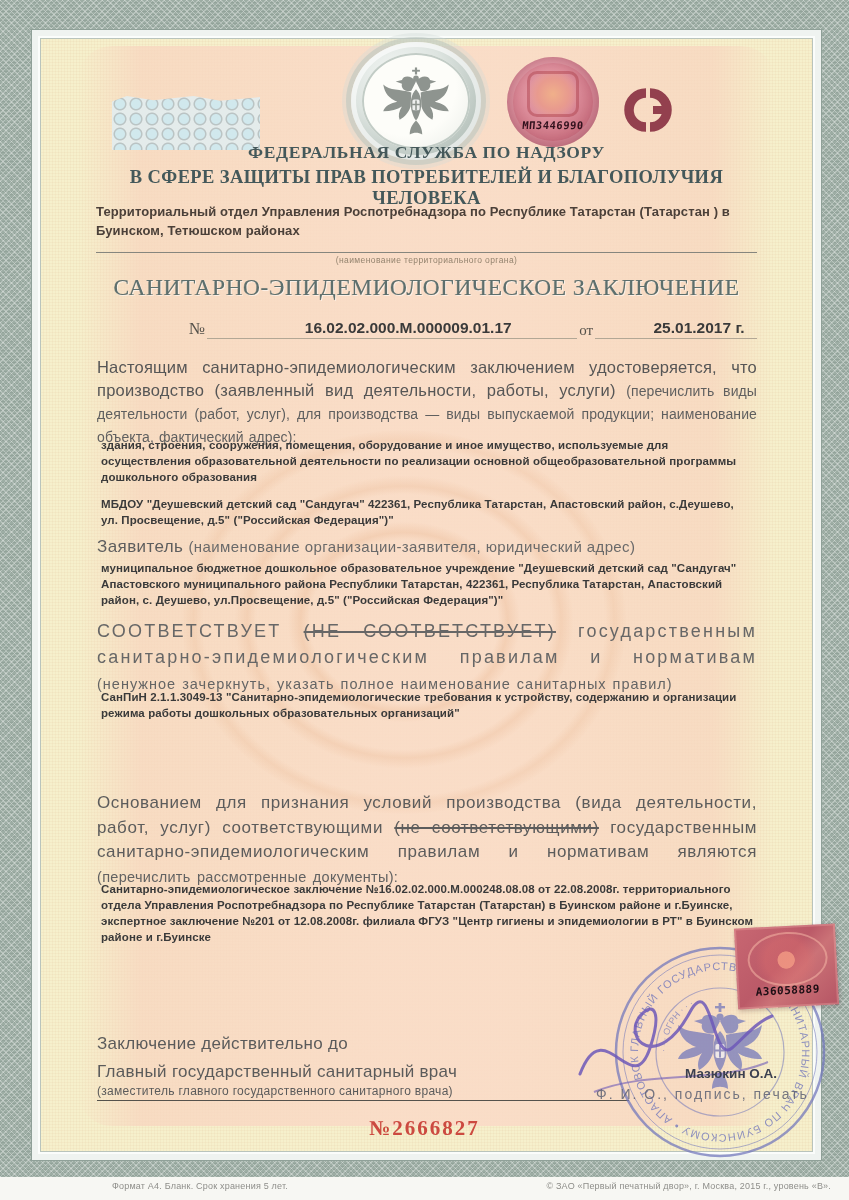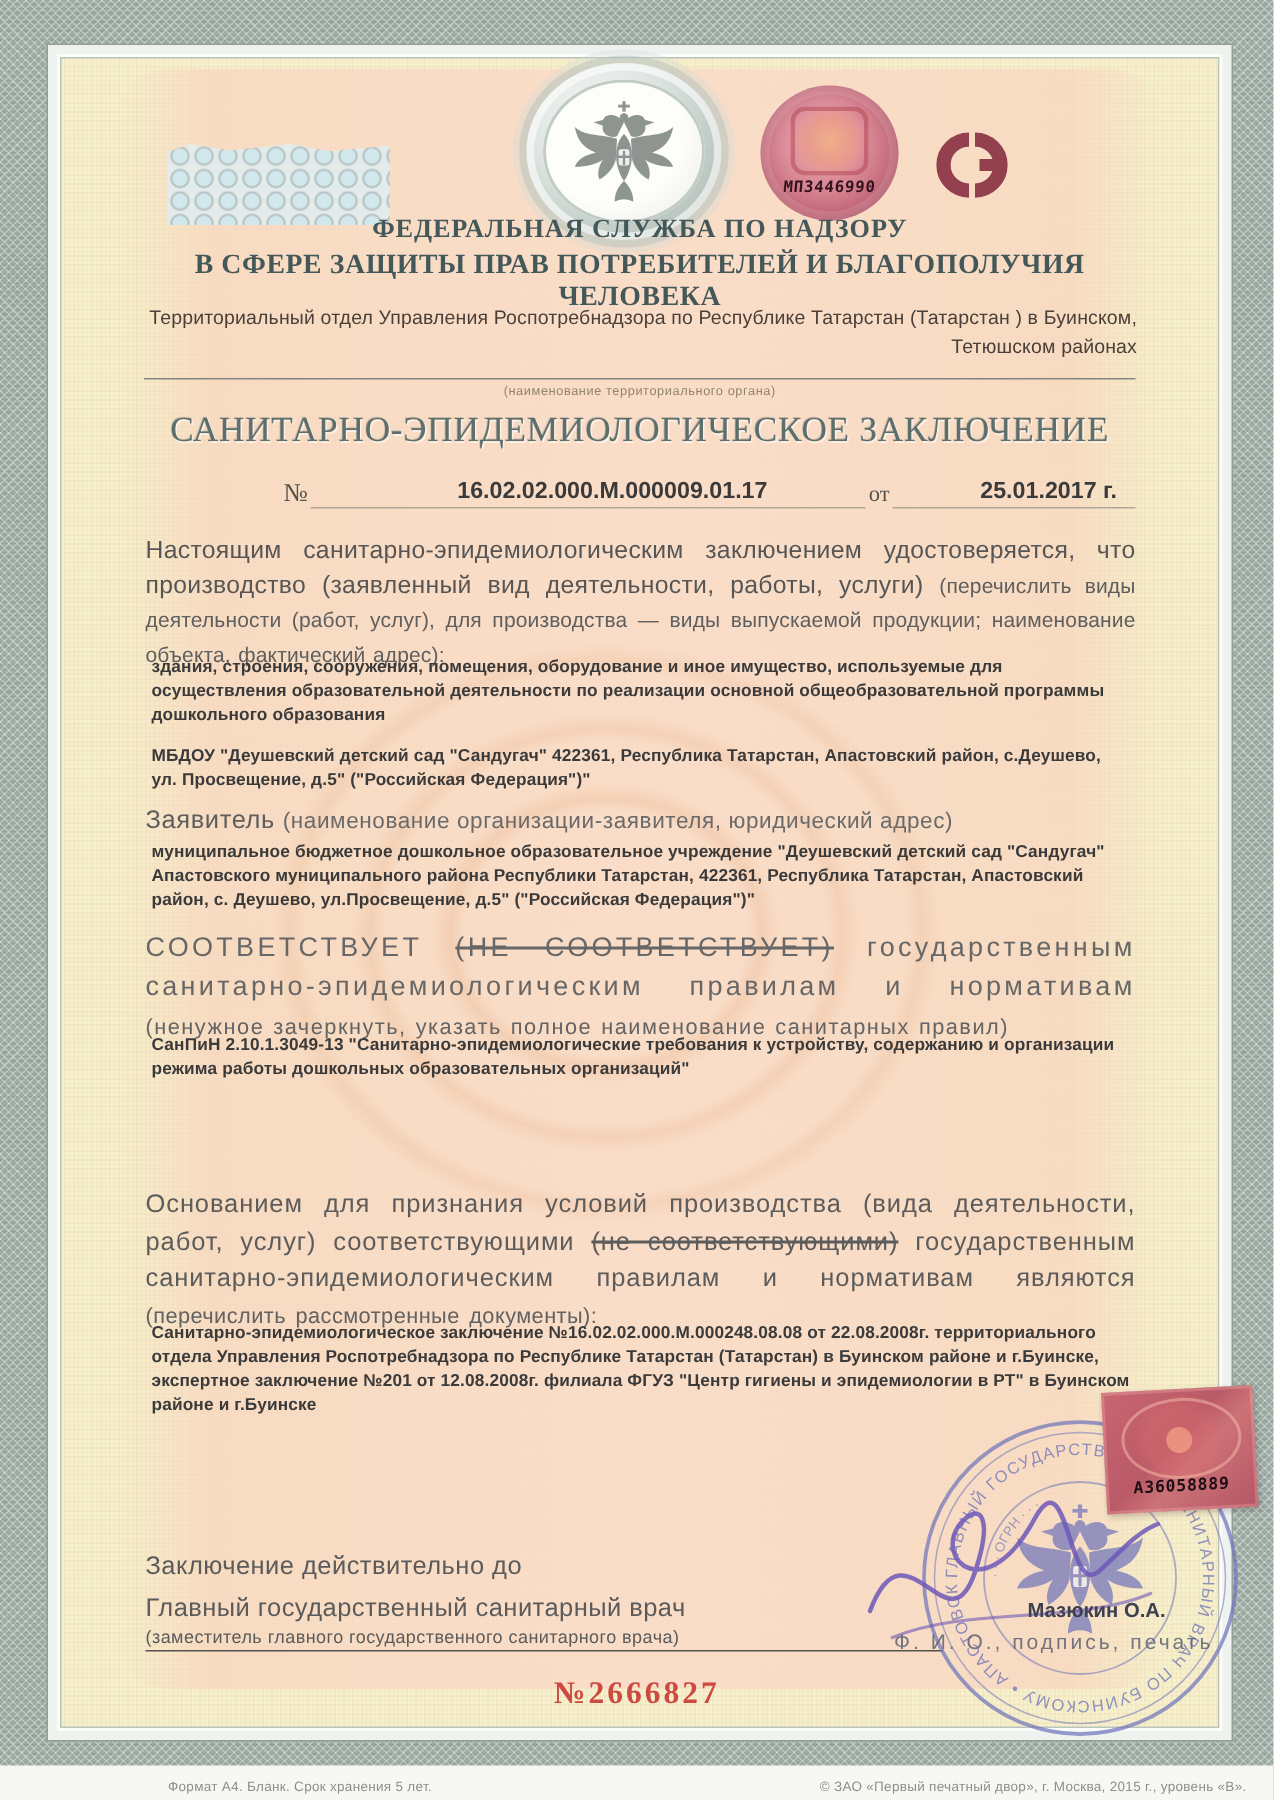--- a/index.html
+++ b/index.html
@@ -69,22 +69,22 @@
       radial-gradient(circle at 8px 8px, rgba(148,160,164,.55) 6px, rgba(148,160,164,0) 7px);
     background-size:16px 15px;
     clip-path:polygon(0 10%,10% 0,28% 8%,55% 0,73% 9%,100% 2%,100% 100%,0 100%);
     opacity:.95;
   }
   
   .h-line{position:absolute;left:40px;width:693px;text-align:center;color:#44585a;
     font-family:"Liberation Serif",serif;font-weight:bold;}
   .h1{top:104px;font-size:17.5px;letter-spacing:.6px;}
   .h2{top:129px;font-size:18.5px;letter-spacing:.4px;}
-  .terr{position:absolute;left:56px;top:165px;width:662px;text-align:right;
-    font-size:13px;font-weight:normal;color:#4b4039;line-height:1.45;letter-spacing:.1px;}
+  .terr{position:absolute;left:56px;top:165px;width:662px;text-align:left;
+    font-size:13px;font-weight:bold;color:#4b4039;line-height:1.45;letter-spacing:.1px;}
   .rule{position:absolute;left:56px;top:214px;width:661px;height:1px;background:#86867e;}
   .rule-cap{position:absolute;left:56px;top:217px;width:661px;text-align:center;
     font-size:8.5px;color:#93836e;letter-spacing:.4px;}
   .doc-title{position:absolute;left:30px;top:236px;width:713px;text-align:center;
     font-family:"Liberation Serif",serif;font-weight:normal;font-size:23.5px;color:#5d6f6d;
     letter-spacing:.5px;text-shadow:1px 1px 0 rgba(255,255,255,.55), -0.5px -0.5px 0 rgba(60,80,78,.25);}
   
   .numline{position:absolute;left:57px;top:281px;width:660px;display:flex;align-items:flex-end;
     font-size:15.5px;color:#3d3d3d;padding-left:90px;box-sizing:border-box;}
   .numline .lbl{font-family:"Liberation Serif",serif;font-size:17px;color:#55514a;padding:0 2px;}
@@ -125,21 +125,21 @@
     background:
       radial-gradient(circle at 50% 42%, rgba(240,150,130,.9) 0 12%, rgba(220,110,110,.4) 13% 30%, rgba(200,90,100,0) 45%),
       linear-gradient(135deg, #c86772 0%, #bb5a68 45%, #cb7277 60%, #b55564 100%);
     box-shadow:inset 0 0 0 2px rgba(255,200,190,.25), 1px 2px 4px rgba(60,20,30,.25);
   }
   .holo-square::before{content:"";position:absolute;left:12px;top:6px;width:76px;height:50px;border-radius:50%;
     border:2px solid rgba(250,190,170,.5);}
   .holo-square .holo-num{bottom:10px;font-size:11px;color:#1c0e14;transform:skewX(-3deg);}
   
   .footer-strip{position:absolute;left:0;right:0;bottom:0;height:23px;background:#f7f7f3;z-index:9;
-    display:flex;justify-content:space-between;align-items:center;
+    display:flex;justify-content:space-between;align-items:flex-start;
     padding:4px 18px 0 112px;box-sizing:border-box;
     font-size:9px;color:#8e8e8a;letter-spacing:.2px;}
 </style>
 </head>
 <body>
 
 <svg width="0" height="0" style="position:absolute" aria-hidden="true">
   <symbol id="eagle" viewBox="0 0 100 100">
     <g fill="currentColor">
       <rect x="48.6" y="7" width="2.8" height="9"></rect>
@@ -206,21 +206,21 @@
     <div class="block small-bold" style="top:458px;left:61px;width:644px">МБДОУ "Деушевский детский сад "Сандугач" 422361, Республика Татарстан, Апастовский район, с.Деушево, ул. Просвещение, д.5" ("Российская Федерация")"</div>
 
     <div class="block form-label" style="top:499px">
       <span>Заявитель </span><span class="paren">(наименование организации-заявителя, юридический адрес)</span>
     </div>
     <div class="block small-bold" style="top:522px;left:61px;width:650px">муниципальное бюджетное дошкольное образовательное учреждение "Деушевский детский сад "Сандугач" Апастовского муниципального района Республики Татарстан, 422361, Республика Татарстан, Апастовский район, с. Деушево, ул.Просвещение, д.5" ("Российская Федерация")"</div>
 
     <div class="block conf" style="top:580px">
       <span>СООТВЕТСТВУЕТ </span><span class="struck">(НЕ СООТВЕТСТВУЕТ)</span><span> государственным санитарно-эпидемиологическим правилам и нормативам </span><span class="paren">(ненужное зачеркнуть, указать полное наименование санитарных правил)</span>
     </div>
-    <div class="block small-bold" style="top:651px;left:61px;width:650px">СанПиН 2.10.1.3049-13 "Санитарно-эпидемиологические требования к устройству, содержанию и организации режима работы дошкольных образовательных организаций"</div>
+    <div class="block small-bold" style="top:651px;left:61px;width:650px">СанПиН 2.1.1.3049-13 "Санитарно-эпидемиологические требования к устройству, содержанию и организации режима работы дошкольных образовательных организаций"</div>
 
     <div class="block basis" style="top:753px">
       <span>Основанием для признания условий производства (вида деятельности, работ, услуг) соответствующими </span><span class="struck">(не соответствующими)</span><span> государственным санитарно-эпидемиологическим правилам и нормативам являются </span><span class="paren">(перечислить рассмотренные документы):</span>
     </div>
     <div class="block small-bold" style="top:843px;left:61px;width:655px">Санитарно-эпидемиологическое заключение №16.02.02.000.М.000248.08.08 от 22.08.2008г. территориального отдела Управления Роспотребнадзора по Республике Татарстан (Татарстан) в Буинском районе и г.Буинске, экспертное заключение №201 от 12.08.2008г. филиала ФГУЗ "Центр гигиены и эпидемиологии в РТ" в Буинском районе и г.Буинске</div>
 
     <div class="valid">Заключение действительно до</div>
     <div class="chief">Главный государственный санитарный врач</div>
     <div class="deputy">(заместитель главного государственного санитарного врача)</div>
   </div>

